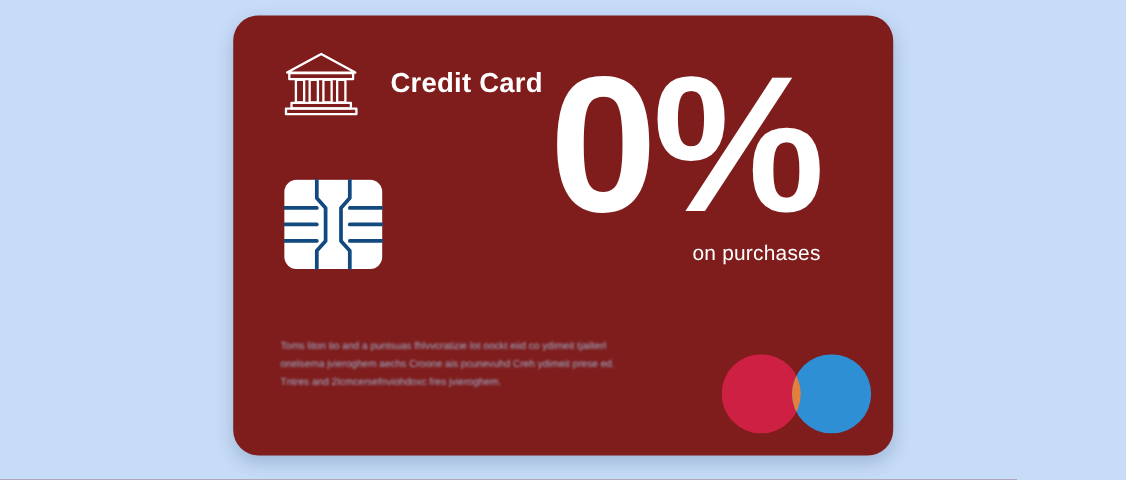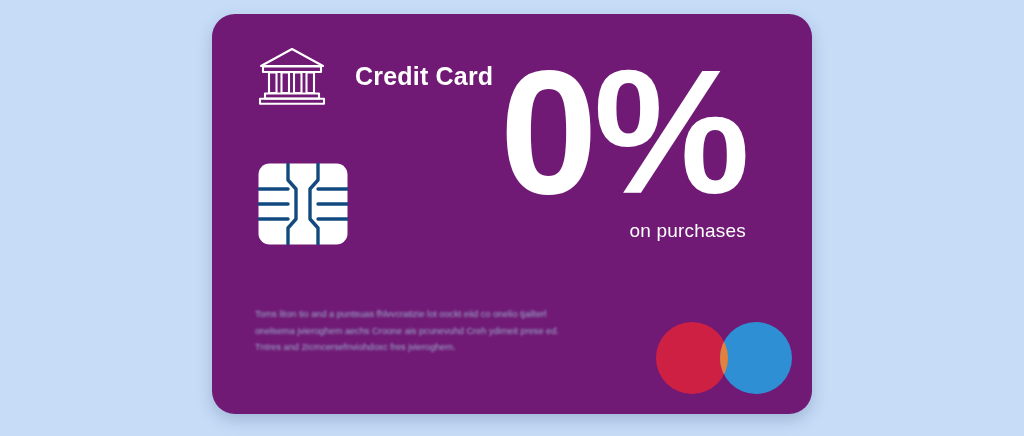--- a/index.html
+++ b/index.html
@@ -23,21 +23,21 @@
     background: #c7dcf7;
   }
 
   
   .card {
     position: absolute;
     left: 212px;
     top: 14px;
     width: 600px;
     height: 400px;
-    background: #701a75;
+    background: #7f1d1d;
     border-radius: 23px;
     box-shadow: 0 6px 16px rgba(20, 55, 100, 0.22);
     overflow: hidden;
   }
 
   
   .brand-row {
     position: absolute;
     left: 43px;
     top: 31px;
@@ -162,21 +162,21 @@
         <path d="M60 56 L89.5 56"></path>
       </g>
     </svg>
 
     <div class="offer">
       <div class="offer-rate">0%</div>
       <div class="offer-sub">on purchases</div>
     </div>
 
     <div class="fineprint">
-      <div>Toms liton tio and a puntsuas fhlvvcratizie lot oockt eiid co onelio tjailterl</div>
+      <div>Toms liton tio and a puntsuas fhlvvcratizie lot oockt eiid co ydimeit tjailterl</div>
       <div>onelsema jvieroghem aechs Croone ais pcunevuhd Creh ydimeit prese ed.</div>
       <div>Tntres and 2Icmcersefnviohdoxc fres jvieroghem.</div>
     </div>
 
     <svg class="network-logo" viewBox="0 0 136 72" aria-hidden="true">
       <defs>
         <clipPath id="overlapClip">
           <circle cx="36" cy="36" r="36"></circle>
         </clipPath>
       </defs>

